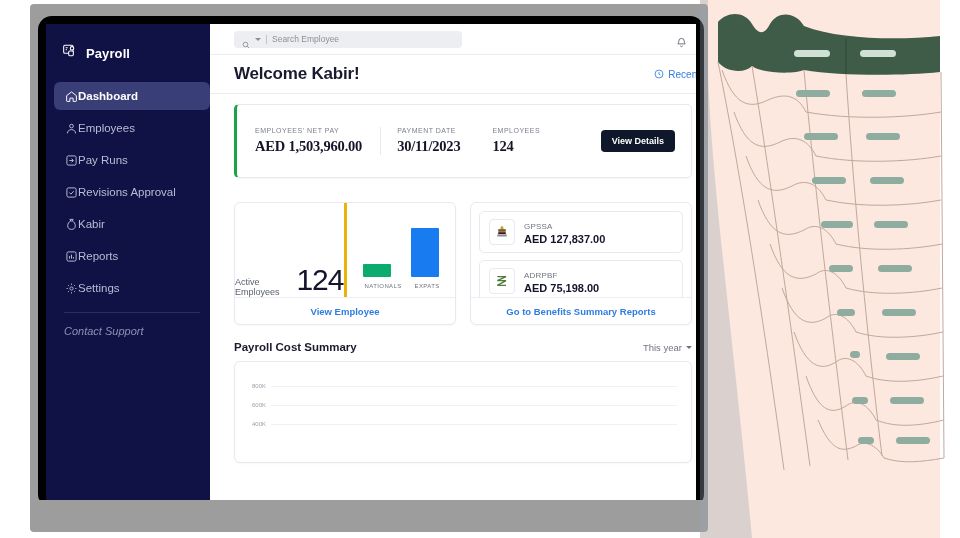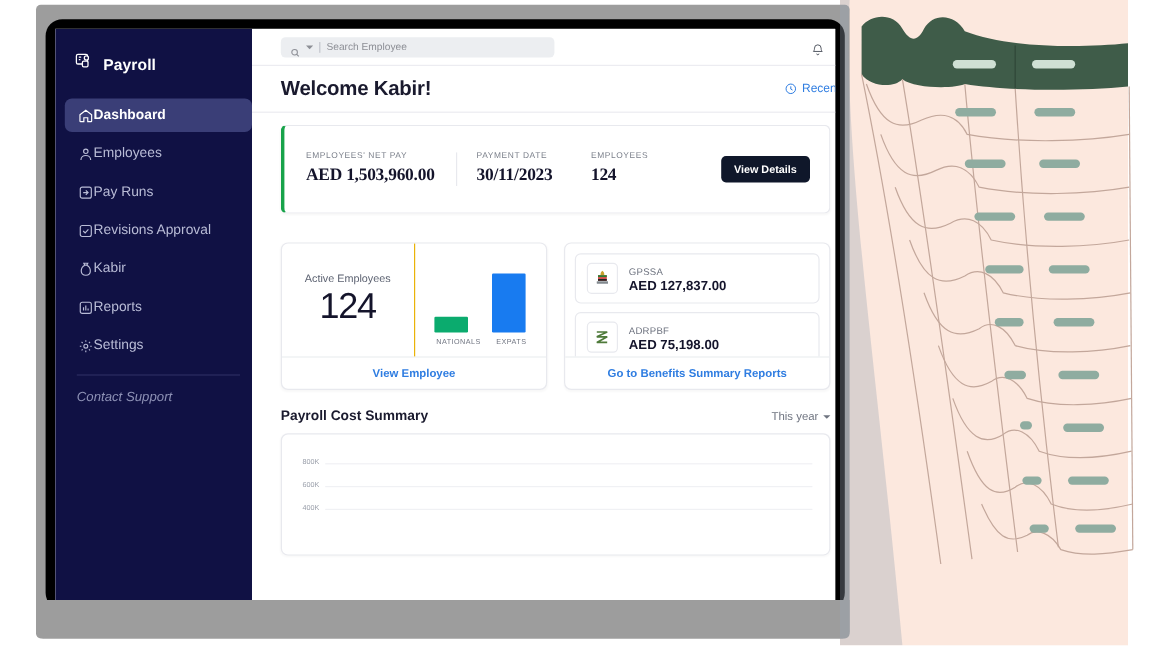--- a/index.html
+++ b/index.html
@@ -62,21 +62,21 @@
   .stat-value{font-size:14.5px;font-weight:bold;color:#14142b;margin-top:4px;letter-spacing:-.2px;font-family:Liberation Serif, serif;}
   .stat.first{padding-left:18px;border-right:1px solid #e8e9ee;padding-right:18px;}
   .view-details{position:absolute;right:16px;background:#0f172a;color:#fff;font-size:9px;font-weight:bold;padding:6px 11px;border-radius:4px;}
 
   
   .two-col{display:flex;gap:14px;padding:0 24px;margin-top:16px;}
   .col{flex:1;}
   .card{background:#fff;border:1px solid #e8e9ee;border-radius:6px;margin-top:8px;box-shadow:0 1px 2px rgba(0,0,0,.03);}
 
   .emp-card-body{display:flex;height:94px;}
-  .emp-left{flex:1;display:flex;flex-direction:column;align-items:center;justify-content:center;border-right:1px solid #eab308;}
+  .emp-left{flex:1;display:flex;flex-direction:row;align-items:flex-end;justify-content:center;border-right:3px solid #eab308;}
   .emp-left-label{font-size:9px;color:#5b6170;}
   .emp-left-num{font-size:30px;color:#14142b;letter-spacing:-1px;margin-top:2px;font-weight:400;}
   .emp-right{flex:1;position:relative;}
   .barwrap{position:absolute;left:0;right:0;bottom:20px;height:70px;display:flex;align-items:flex-end;justify-content:center;gap:20px;}
   .bcol{display:flex;flex-direction:column;align-items:center;}
   .bbar{width:28px;border-radius:1px;}
   .blab{font-size:6px;color:#6f7480;letter-spacing:.4px;position:absolute;bottom:8px;}
   .card-foot{border-top:1px solid #eceef1;height:26px;display:flex;align-items:center;justify-content:center;color:#2f7de1;font-size:9.5px;font-weight:bold;}
 
   .ben-body{padding:8px 8px 0 8px;height:86px;overflow:hidden;}

